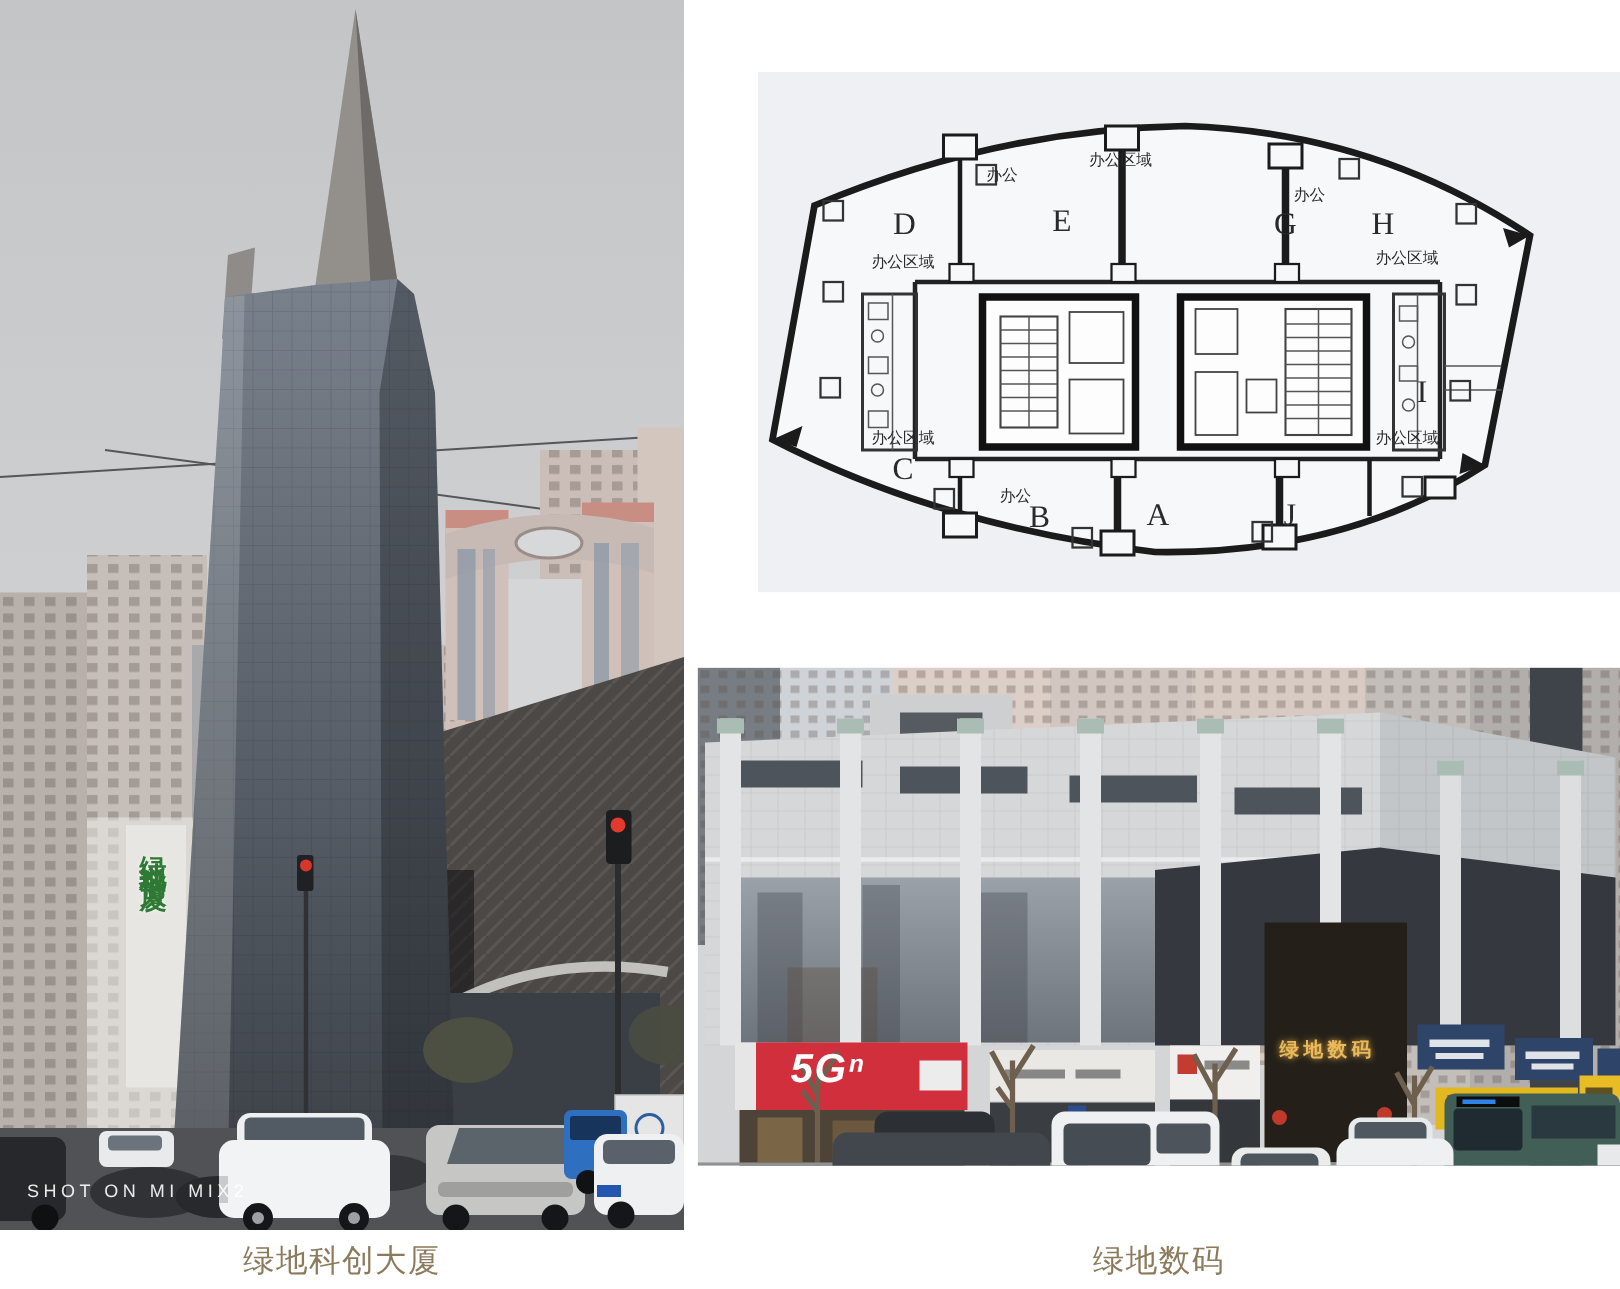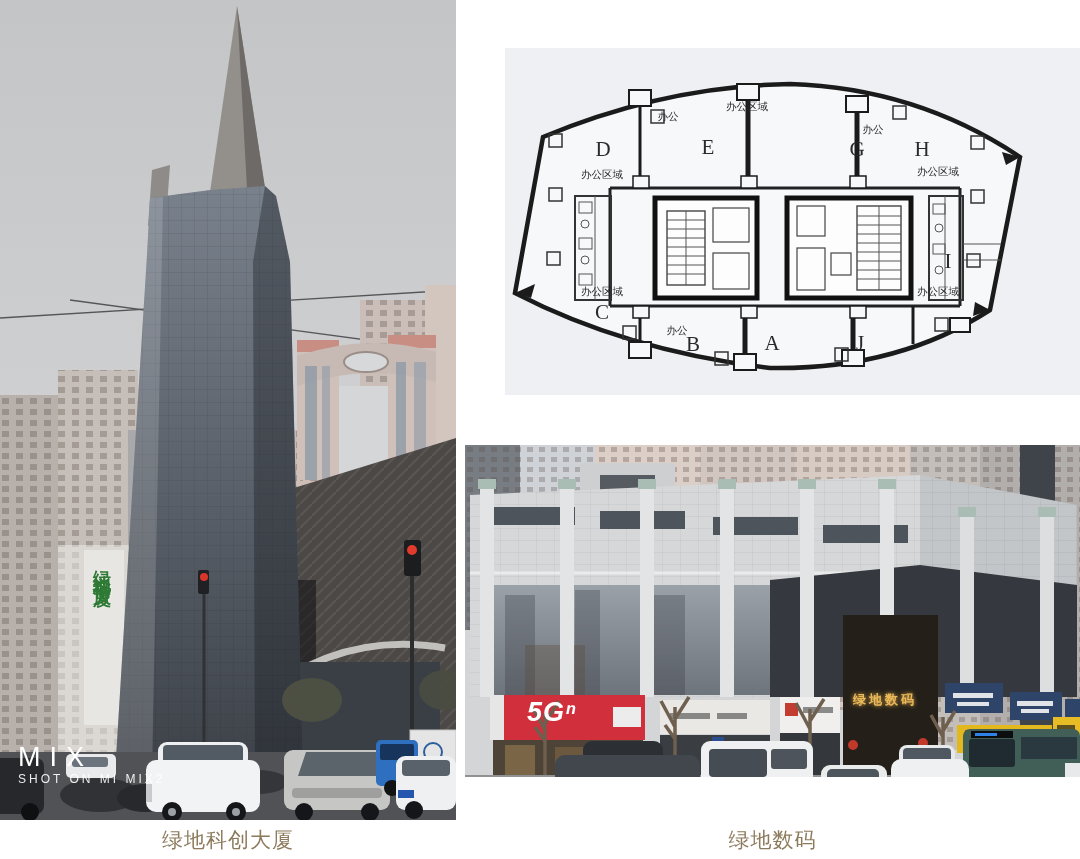--- a/index.html
+++ b/index.html
@@ -9,21 +9,21 @@
   #photo-left{left:0;top:0;width:456px;height:820px;}
   #floorplan{left:505px;top:48px;width:575px;height:347px;}
   #photo-right{left:465px;top:445px;width:615px;height:332px;}
   .photo svg{display:block;position:absolute;left:0;top:0;}
   .caption{position:absolute;top:826px;font-size:21px;color:#8c7a5c;
            text-align:center;letter-spacing:1px;}
   #caption-left{left:0;width:456px;}
   #caption-right{left:465px;width:615px;}
   .watermark{position:absolute;left:18px;top:742px;color:#ffffff;line-height:1.15;}
   .watermark .brand{font-size:27px;letter-spacing:9px;font-weight:400;}
-  .watermark .sub{font-size:12px;letter-spacing:3px;opacity:.9;}
+  .watermark .sub{font-size:12px;letter-spacing:3px;opacity:.9;margin-top:46px;}
   .tower-sign{position:absolute;left:90px;top:556px;height:168px;
     writing-mode:vertical-rl;font-size:18px;font-weight:bold;color:#2e7a35;
     letter-spacing:4px;text-shadow:0 0 3px rgba(255,255,255,.55);}
   .sign-5g{position:absolute;left:62px;top:252px;color:#ffffff;font-size:27px;
     font-weight:bold;font-style:italic;letter-spacing:1px;}
   .sign-entrance{position:absolute;left:388px;top:246px;width:80px;color:#e9b95a;
     font-size:13px;font-weight:bold;letter-spacing:3px;
     text-shadow:0 0 4px rgba(255,190,80,.9);}
 </style>
 </head>
@@ -170,21 +170,20 @@
     <g>
       <rect x="396" y="756" width="60" height="54" rx="9" fill="#eff0f1"></rect>
       <rect x="402" y="760" width="48" height="16" rx="4" fill="#59626b"></rect>
       <rect x="398" y="790" width="16" height="8" fill="#2456b0"></rect>
       <circle cx="414" cy="810" r="9" fill="#141619"></circle>
     </g>
   </svg>
 
   <div class="tower-sign">绿地科创大厦</div>
   <div class="watermark">
-    <div class="brand">MIX</div>
     <div class="sub">SHOT ON MI MIX2</div>
   </div>
 </figure>
 
 <figure class="photo" id="floorplan" style="margin:0">
   <svg width="575" height="347" viewBox="0 0 575 347">
     <rect width="575" height="347" fill="#eef0f3"></rect>
     <path d="M10,245 L38,89 Q160,38 285,36 Q412,40 515,109 L485,262 Q392,322 265,320 Q122,303 10,245 Z" fill="#f7f8fa" stroke="#1b1b1b" stroke-width="4.5"></path>
     <path d="M10,245 L30,236 L26,250 Z" fill="#1b1b1b"></path>
     <path d="M515,109 L497,104 L501,117 Z" fill="#1b1b1b"></path>

